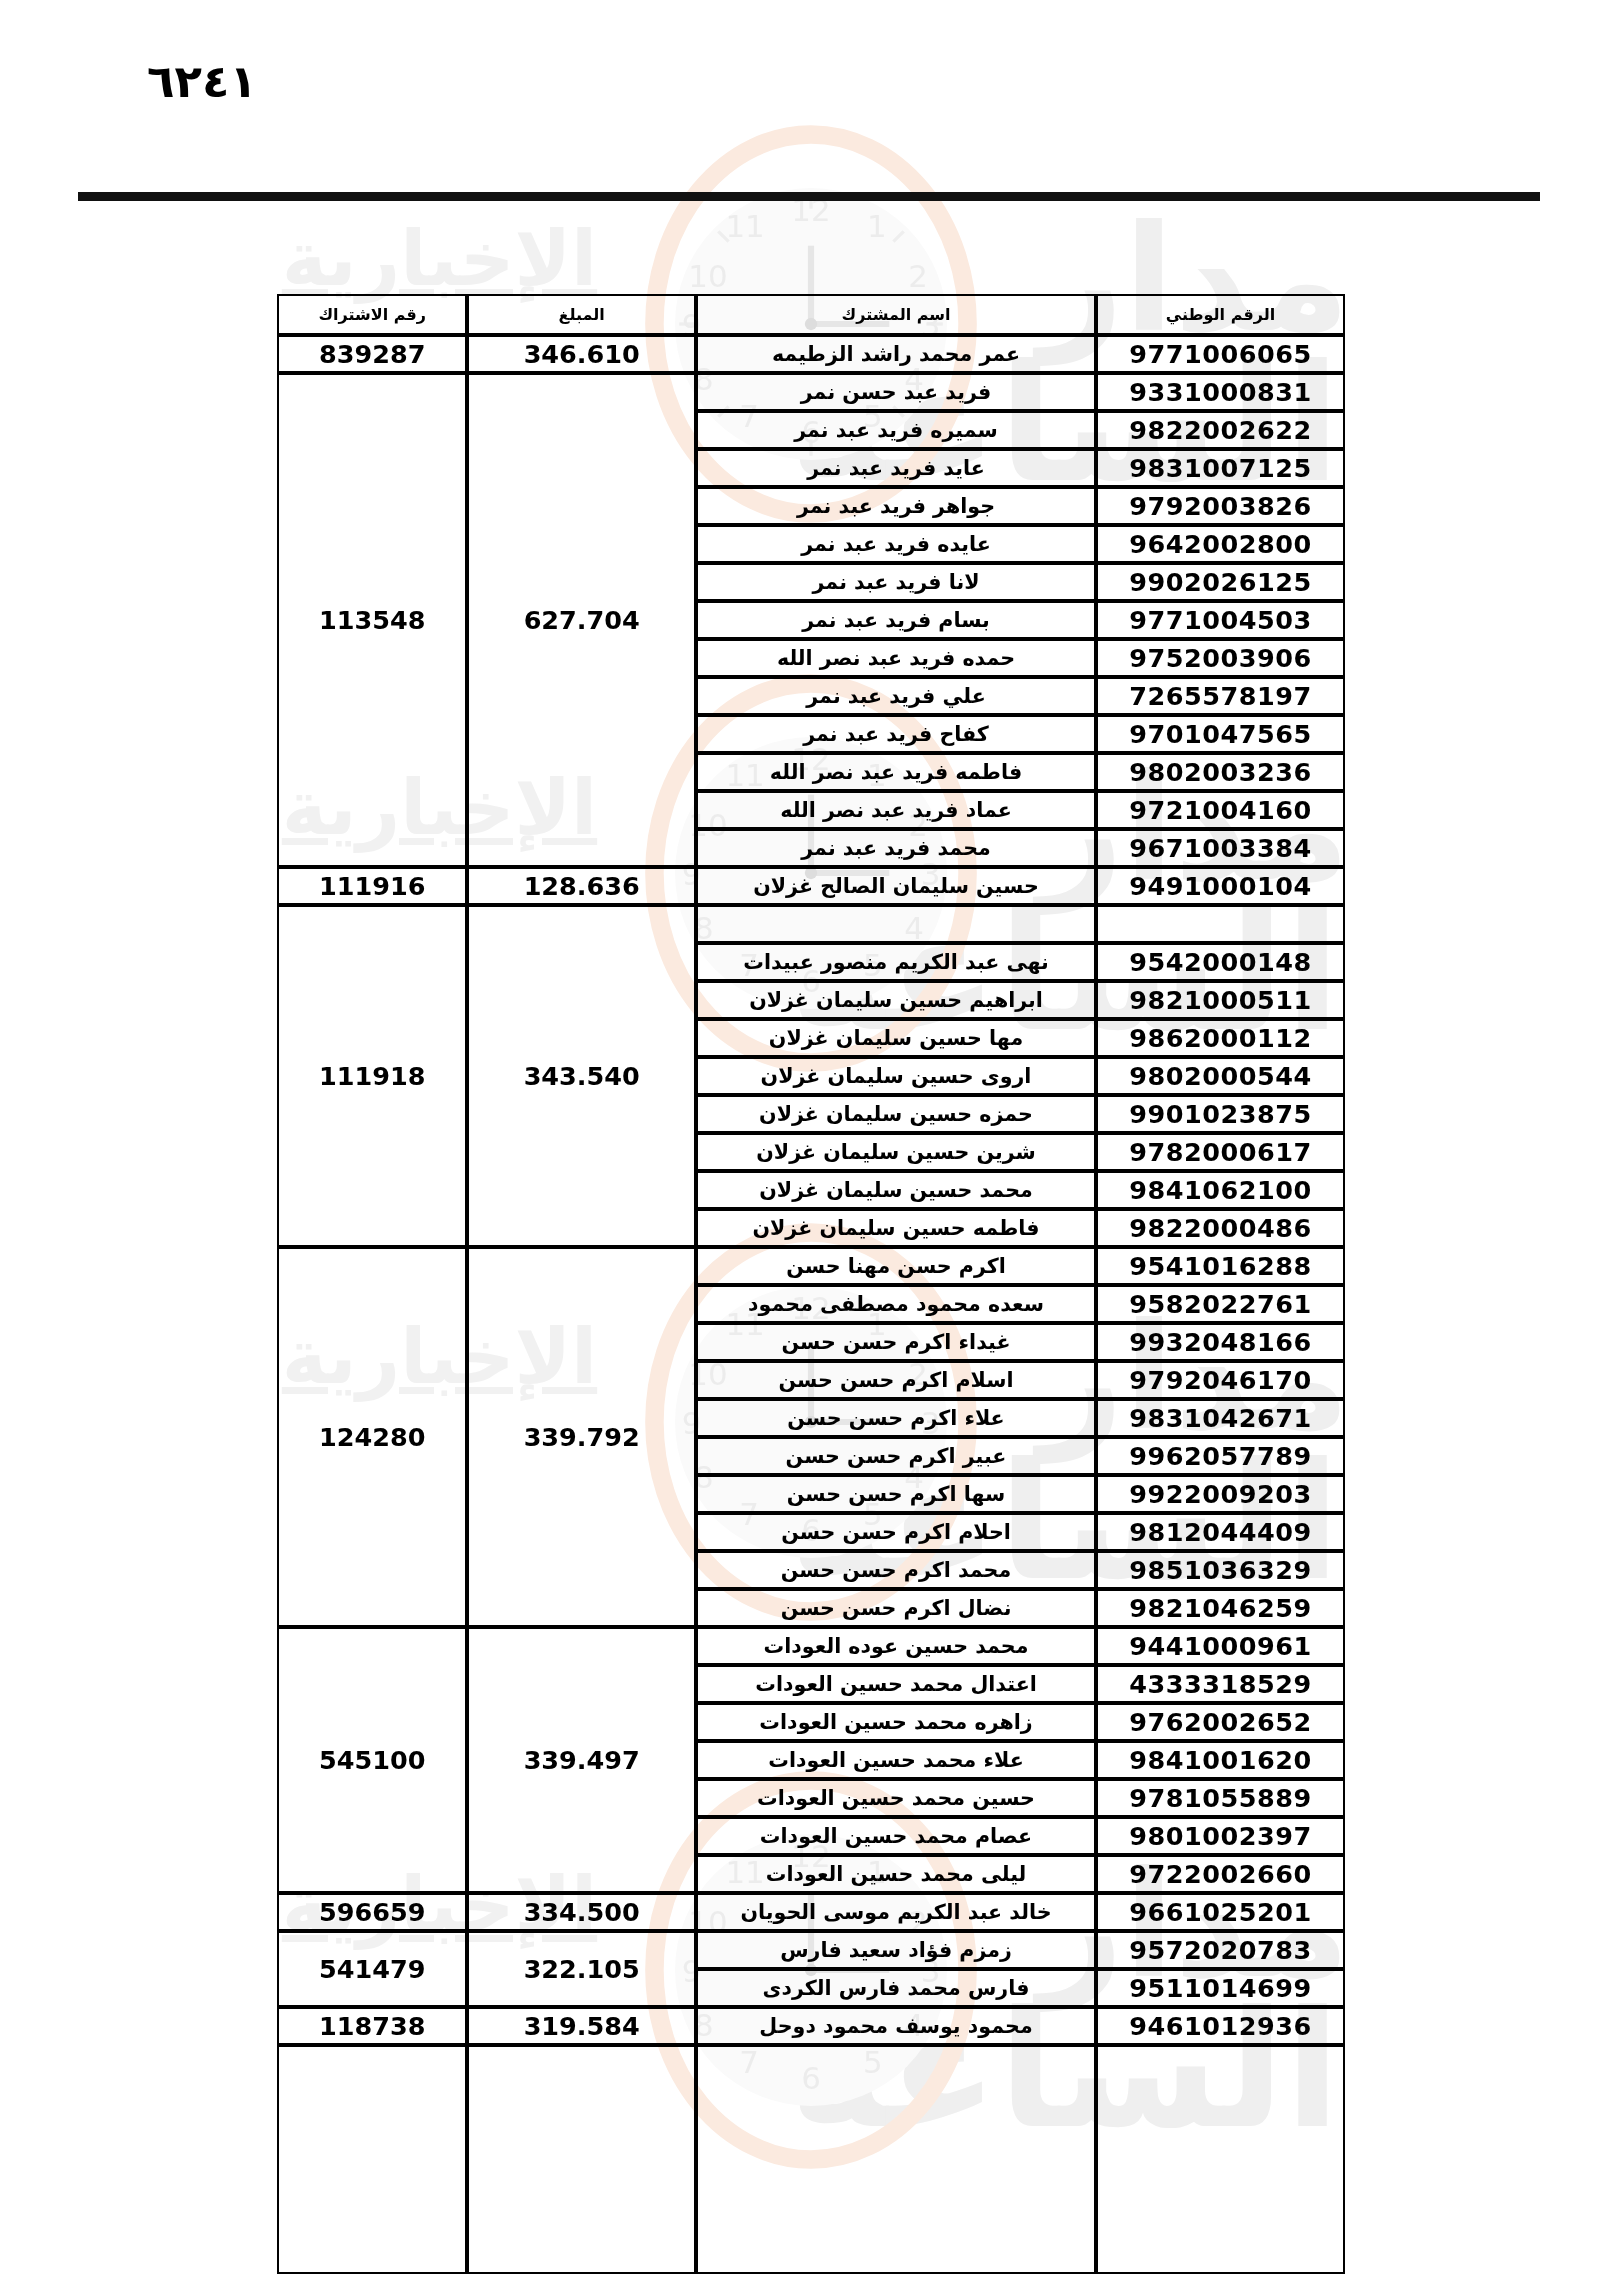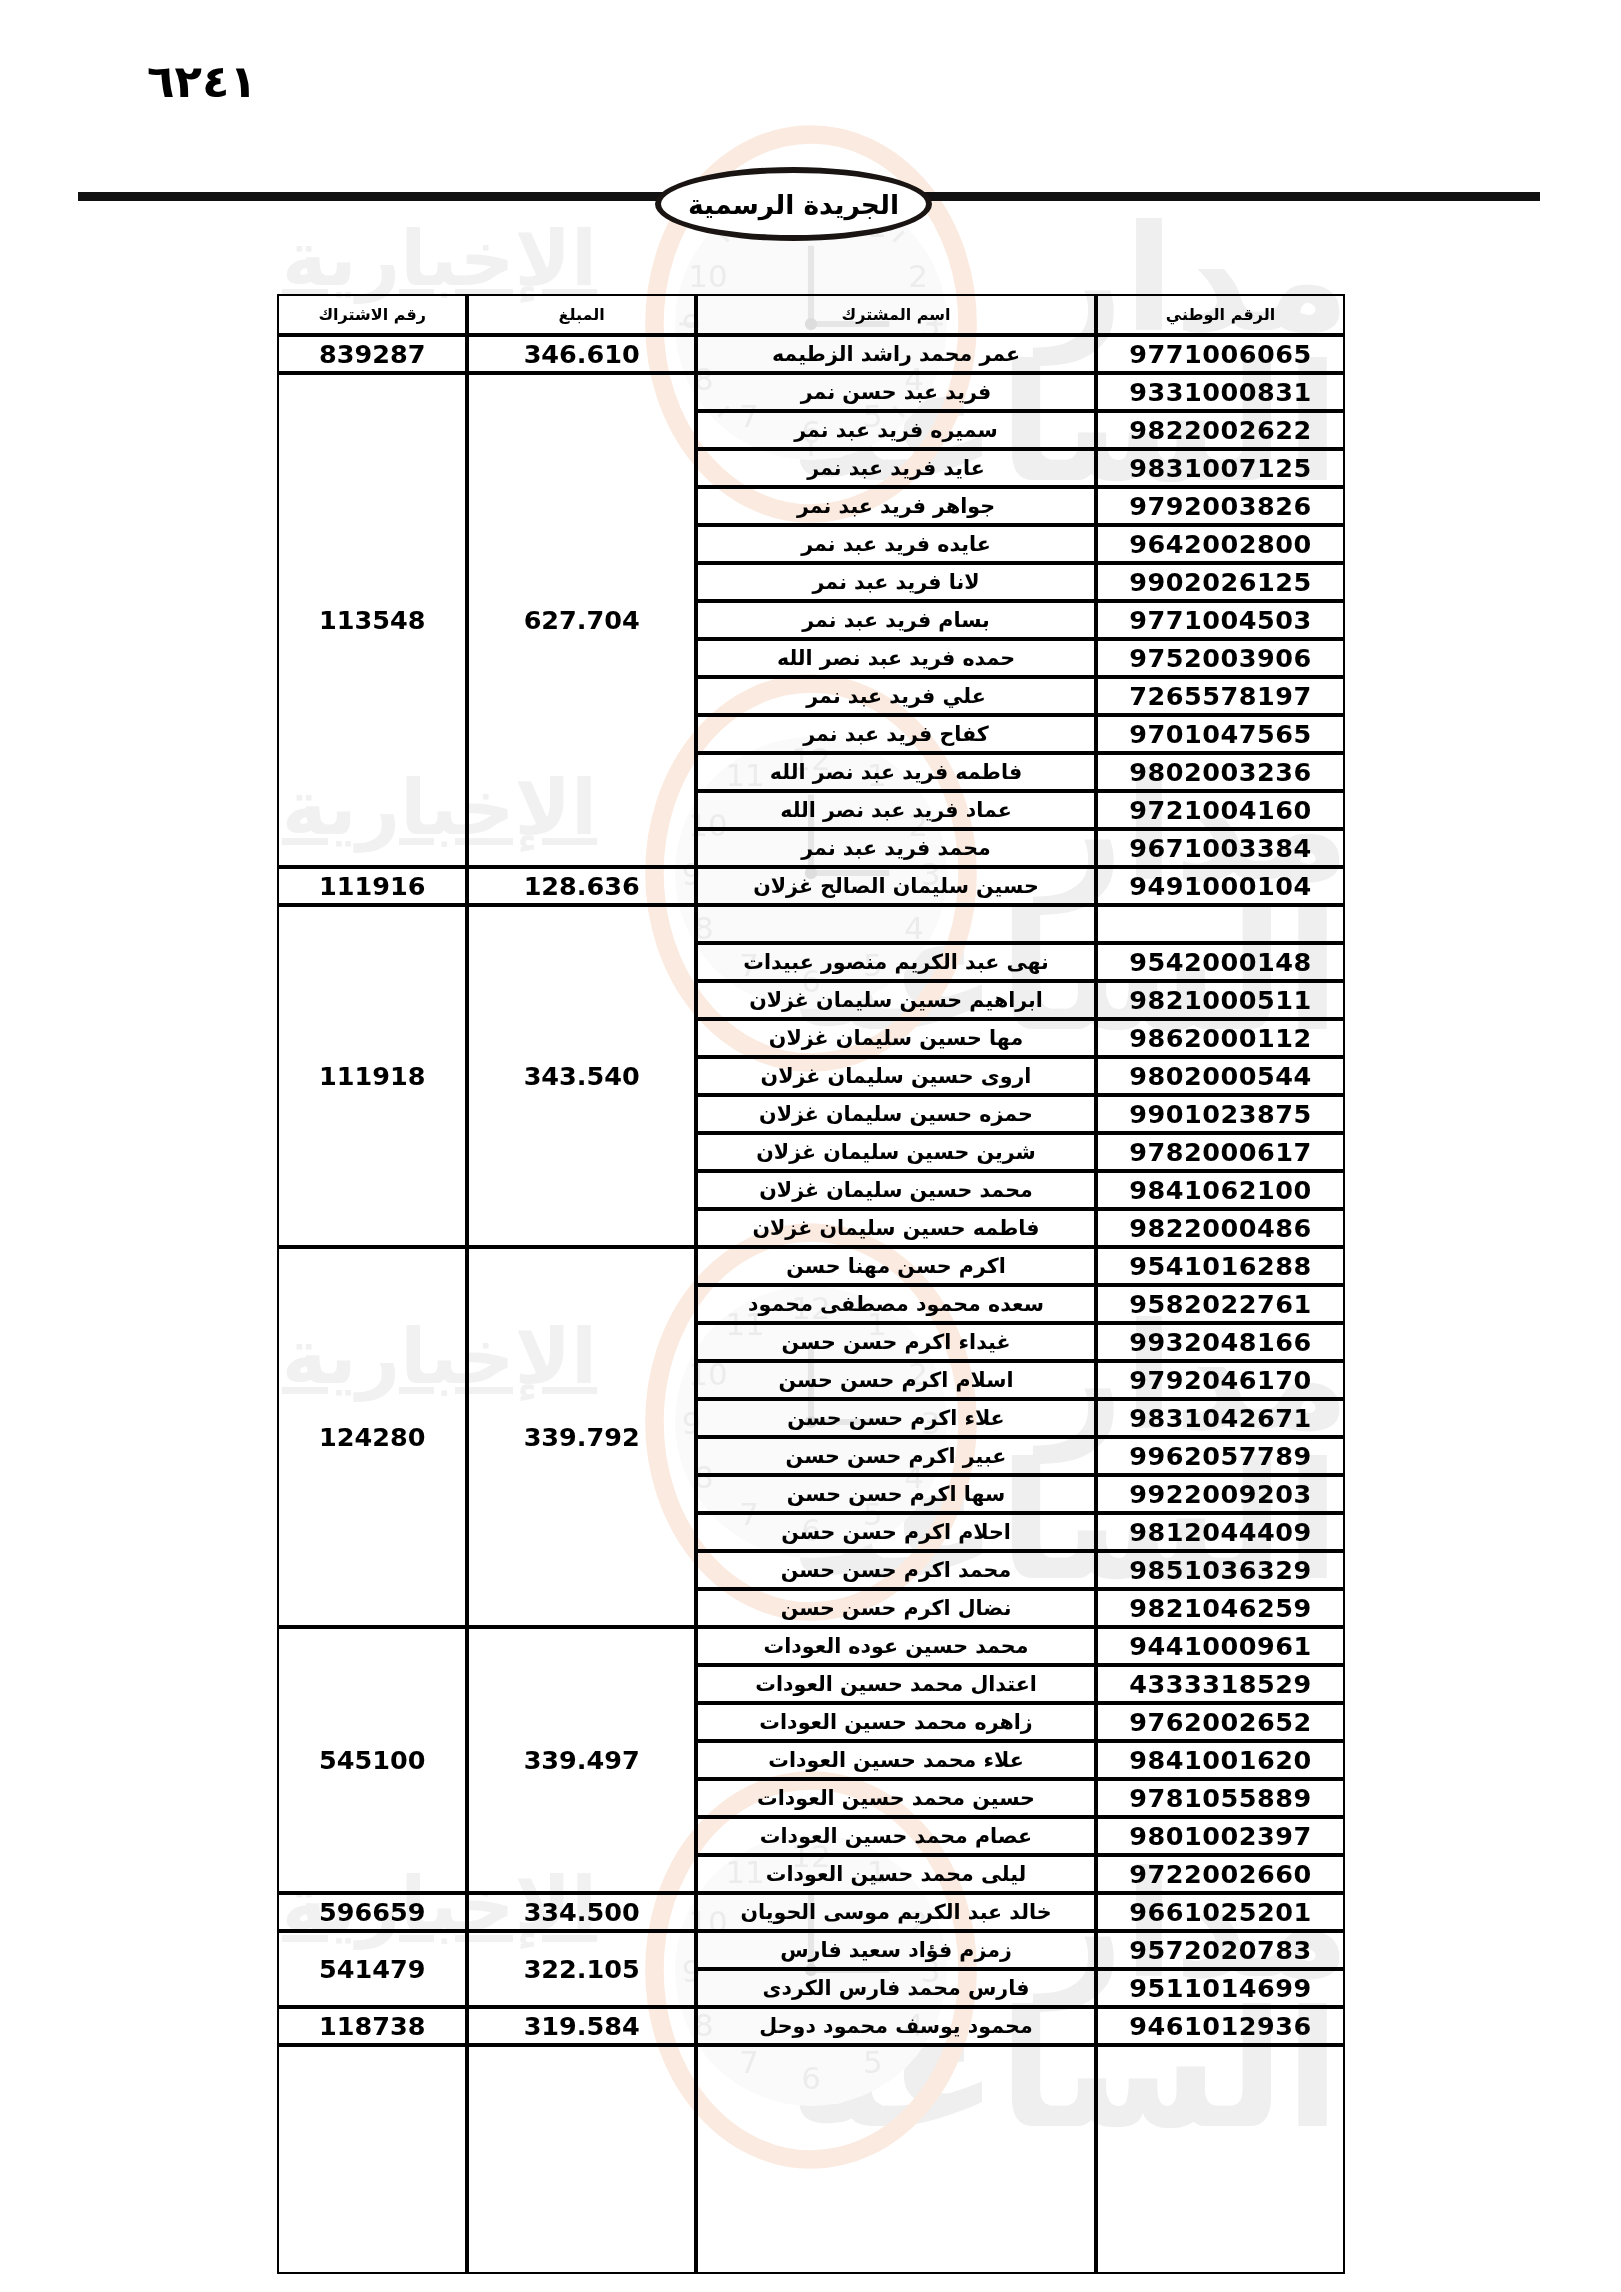--- a/index.html
+++ b/index.html
@@ -307,23 +307,20 @@
           <line x1="100" y1="100" x2="100" y2="62" stroke="#e6e6e6" stroke-width="3"></line>
           <line x1="100" y1="100" x2="138" y2="100" stroke="#e6e6e6" stroke-width="3"></line>
           <circle cx="100" cy="100" r="3" fill="#dddddd"></circle>
         </svg>
       </div>
     </div>
   </div>
 
   <div class="page-number">٦٢٤١</div>
   <div class="header-band"></div>
-  <div class="header-ellipse">
-    <span>الجريدة الرسمية</span>
-  </div>
 
   <div class="table-wrap">
     <table class="gazette">
       <colgroup>
         <col class="col-id">
           <col class="col-name">
           <col class="col-amt">
           <col class="col-sub">
       </colgroup>
       <thead>

